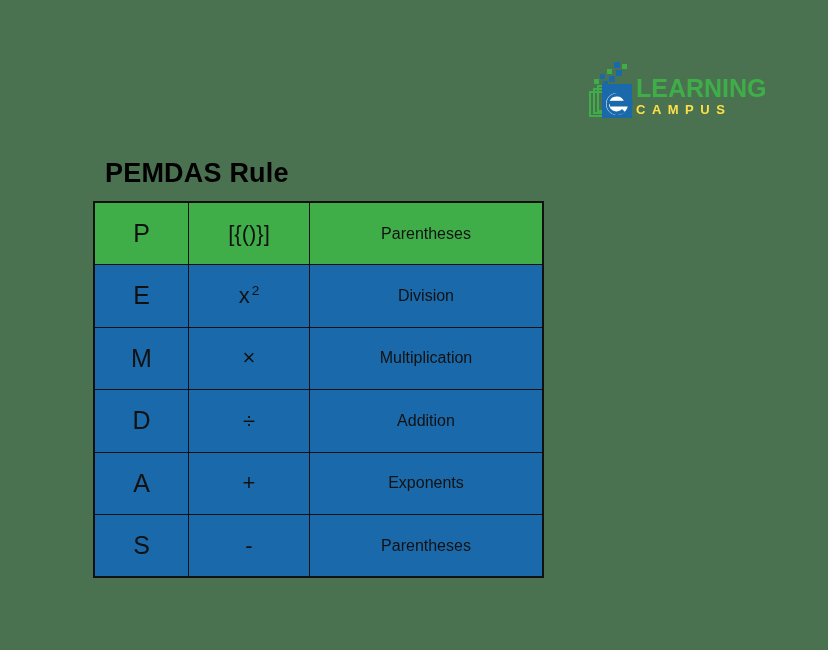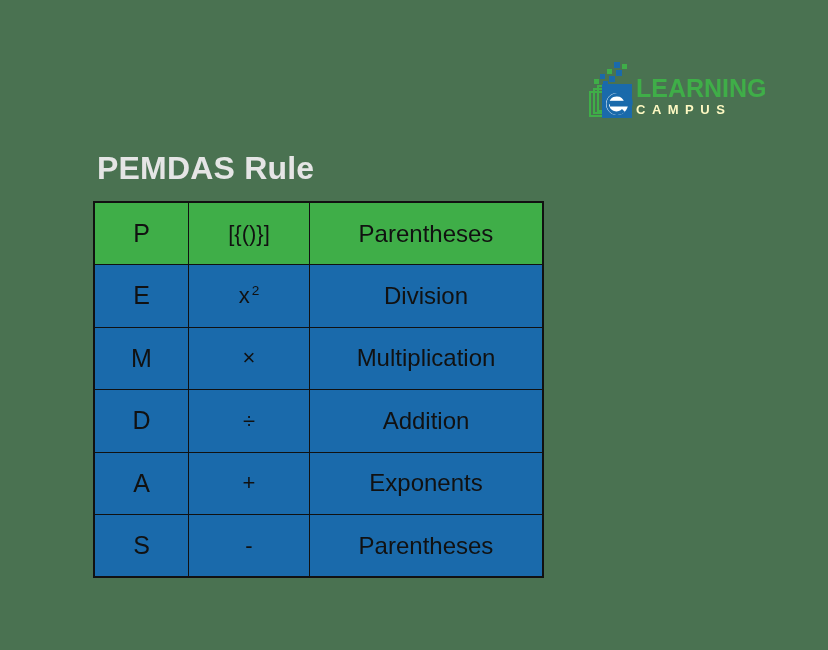--- a/index.html
+++ b/index.html
@@ -40,37 +40,37 @@
     font-size: 25px;
     font-weight: bold;
     color: #3fae48;
     letter-spacing: 0px;
     line-height: 1;
     display: block;
   }
   .word-campus {
     font-size: 13px;
     font-weight: bold;
-    color: #fef9c3;
+    color: #fde047;
     letter-spacing: 6.5px;
     line-height: 1;
     display: block;
     margin-top: 2px;
   }
 
   
   #page-title {
     position: absolute;
     left: 93px;
     top: 146px;
-    font-size: 32px;
+    font-size: 27px;
     font-weight: bold;
-    color: #e5e5e5;
+    color: #000000;
     letter-spacing: 0.2px;
-    margin: 4px;
+    margin: 12px;
   }
 
   
   #pemdas-table {
     position: absolute;
     left: 93px;
     top: 201px;
     width: 447px;
     border-collapse: collapse;
     table-layout: fixed;
@@ -83,21 +83,21 @@
     border: 1.5px solid #111111;
     text-align: center;
     vertical-align: middle;
     color: #111111;
     font-size: 23px;
     font-weight: normal;
     padding: 0;
   }
   #pemdas-table td.col-letter { width: 93px; font-size: 25px; }
   #pemdas-table td.col-symbol { width: 120px; font-size: 22px; }
-  #pemdas-table td.col-name   { width: 232px; font-size: 24px; }
+  #pemdas-table td.col-name   { width: 232px; font-size: 16px; }
   #pemdas-table tr.row-green td { background: #3fae48; }
   #pemdas-table tr.row-blue  td { background: #1a6aab; }
   .sup {
     font-size: 0.62em;
     vertical-align: super;
     margin-left: 2px;
   }
 </style>
 </head>
 <body>

